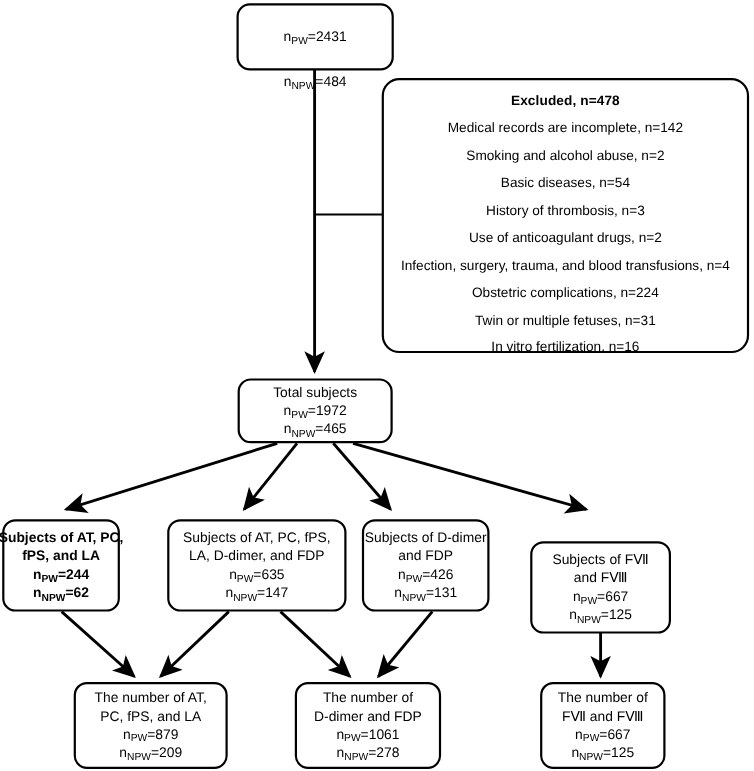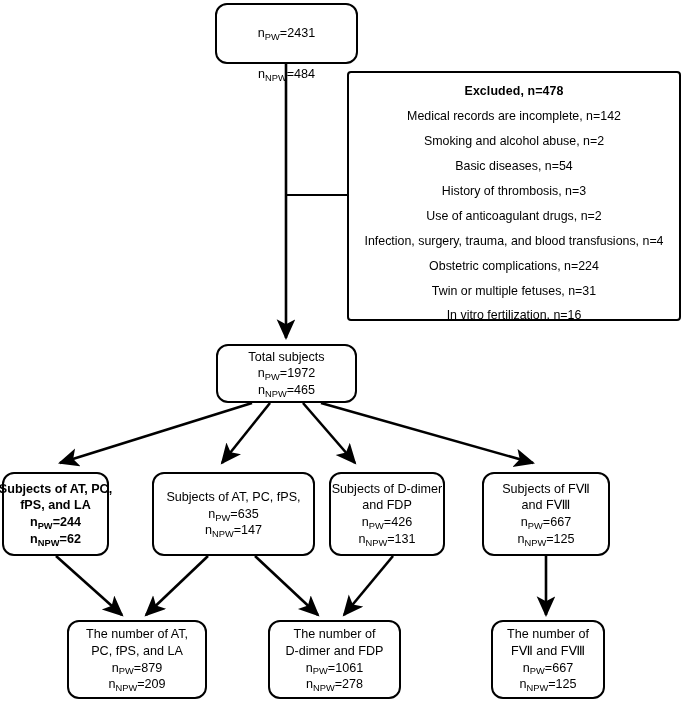--- a/index.html
+++ b/index.html
@@ -41,21 +41,21 @@
     padding: 2px 4px;
   }
   .node .line { white-space: nowrap; }
   .node sub {
     font-size: 0.74em;
     vertical-align: baseline;
     position: relative;
     top: 0.32em;
   }
   #node-excluded {
-    border-radius: 4px;
+    border-radius: 16px;
     justify-content: flex-start;
     padding: 10px 8px 10px 8px;
     font-size: 12.4px;
   }
   #node-excluded .exc-title {
     font-weight: bold;
     margin-bottom: 9px;
     letter-spacing: 0.1px;
   }
   #node-excluded .exc-item {
@@ -121,32 +121,33 @@
 
   <div class="node" id="node-mid1" style="left:2px; top:472px; width:107px; height:84px;font-weight:bold;">
     <div class="line">Subjects of AT, PC,</div>
     <div class="line">fPS, and LA</div>
     <div class="line"><span>n</span><sub>PW</sub><span>=244</span></div>
     <div class="line"><span>n</span><sub>NPW</sub><span>=62</span></div>
   </div>
 
   <div class="node" id="node-mid2" style="left:152px; top:472px; width:163px; height:84px;">
     <div class="line">Subjects of AT, PC, fPS,</div>
+    <div class="line">LA, D-dimer, and FDP</div>
     <div class="line"><span>n</span><sub>PW</sub><span>=635</span></div>
     <div class="line"><span>n</span><sub>NPW</sub><span>=147</span></div>
   </div>
 
   <div class="node" id="node-mid3" style="left:329px; top:472px; width:116px; height:84px;">
     <div class="line">Subjects of D-dimer</div>
     <div class="line">and FDP</div>
     <div class="line"><span>n</span><sub>PW</sub><span>=426</span></div>
     <div class="line"><span>n</span><sub>NPW</sub><span>=131</span></div>
   </div>
 
-  <div class="node" id="node-mid4" style="left:482px; top:472px; width:128px; height:84px;">
+  <div class="node" id="node-mid4" style="left:482px; top:492px; width:128px; height:84px;">
     <div class="line">Subjects of FⅦ</div>
     <div class="line">and FⅧ</div>
     <div class="line"><span>n</span><sub>PW</sub><span>=667</span></div>
     <div class="line"><span>n</span><sub>NPW</sub><span>=125</span></div>
   </div>
 
   <div class="node" id="node-bot1" style="left:67px; top:620px; width:140px; height:79px;">
     <div class="line">The number of AT,</div>
     <div class="line">PC, fPS, and LA</div>
     <div class="line"><span>n</span><sub>PW</sub><span>=879</span></div>

